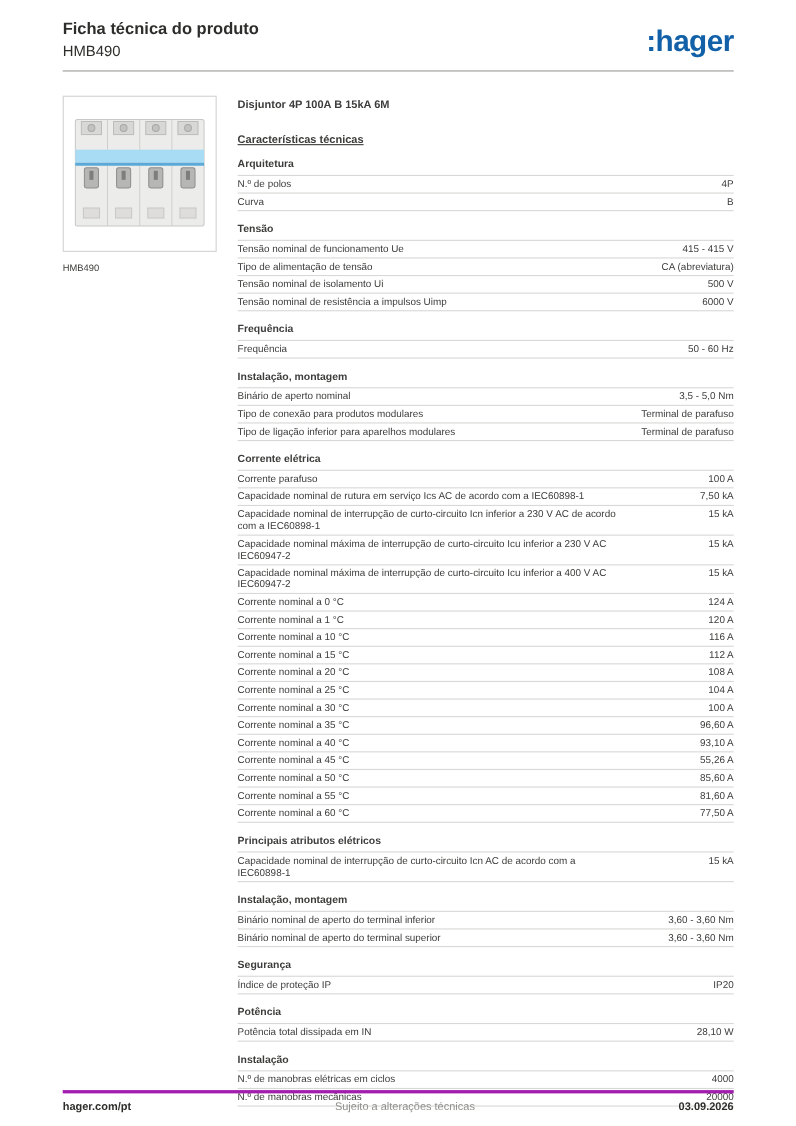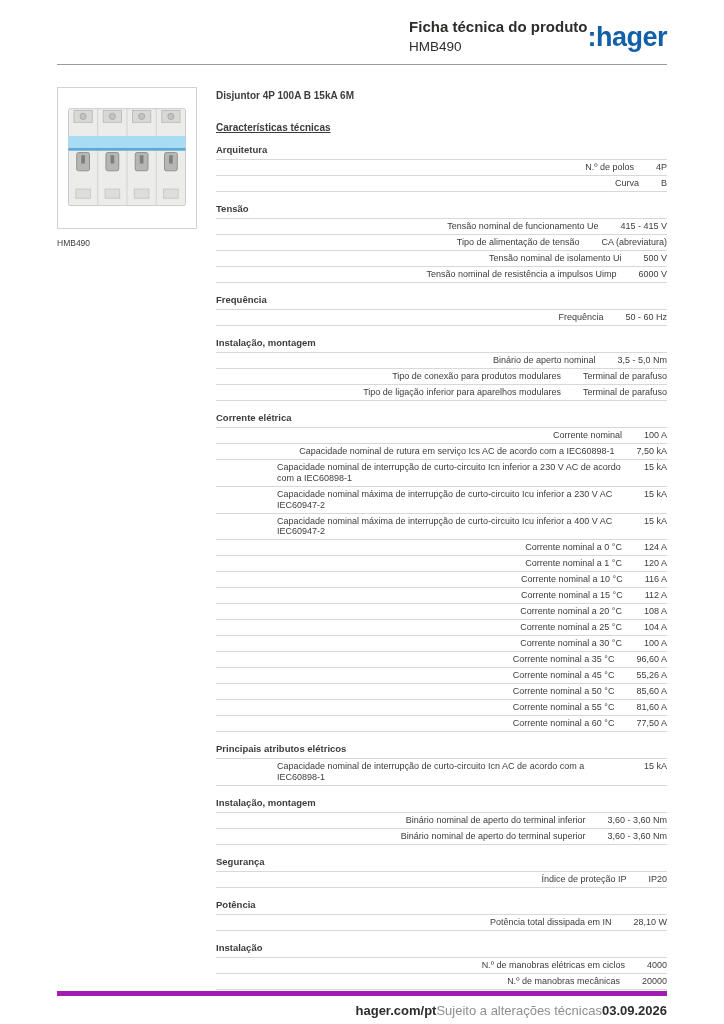--- a/index.html
+++ b/index.html
@@ -9,41 +9,41 @@
     --rule-gray:#9a9a98;
     --text:#3c3c3b;
   }
   *{box-sizing:border-box;}
   html,body{margin:0;padding:0;}
   body{
     width:724px;height:1024px;position:relative;background:#ffffff;
     font-family:"Liberation Sans","DejaVu Sans",sans-serif;color:var(--text);
     overflow:hidden;
   }
-  .header{padding:18px 57px 0;display:flex;justify-content:flex-end;align-items:flex-start;}
+  .header{padding:18px 57px 0;display:flex;justify-content:space-between;align-items:flex-start;}
   .page-title{font-size:15px;font-weight:bold;color:#2d2d2c;line-height:1.2;}
   .product-code{font-size:13.5px;color:#2d2d2c;margin-top:3px;}
   .logo{font-size:27px;font-weight:bold;color:var(--brand-blue);letter-spacing:-0.5px;line-height:1;margin-top:6px;}
   .header-rule{margin:10px 57px 0;border-top:1px solid var(--rule-gray);}
 
   .content{display:flex;padding:22px 57px 0;gap:19px;align-items:flex-start;}
   .left-col{width:140px;flex-shrink:0;}
   .image-box{width:140px;height:142px;border:1px solid #d2d2d0;background:#fff;display:flex;align-items:center;justify-content:center;}
   .image-caption{margin-top:9px;font-size:8.5px;color:var(--text);}
 
   .right-col{flex:1;min-width:0;}
   .product-name{font-size:10px;font-weight:bold;margin:3px 0 0;}
   .tech-title{font-size:10px;font-weight:bold;margin:21px 0 0;text-decoration:underline;}
 
   .section-title{font-size:9.5px;font-weight:bold;margin-top:11px;padding-bottom:4px;border-bottom:1px solid var(--line-gray);}
-  .spec-row{display:flex;justify-content:flex-end;gap:22px;padding:2px 0;border-bottom:1px solid var(--line-gray);font-size:9px;line-height:1.22;}
+  .spec-row{display:flex;justify-content:space-between;gap:22px;padding:2px 0;border-bottom:1px solid var(--line-gray);font-size:9px;line-height:1.22;}
   .spec-label{max-width:345px;}
   .spec-value{white-space:nowrap;text-align:right;}
 
-  .footer{position:absolute;left:57px;right:57px;top:991px;border-top:5px solid #a21caf;padding-top:7px;display:flex;justify-content:flex-end;align-items:baseline;font-size:13px;}
+  .footer{position:absolute;left:57px;right:57px;top:991px;border-top:3px solid #a21caf;padding-top:7px;display:flex;justify-content:space-between;align-items:baseline;font-size:10px;}
   .footer-left{font-weight:bold;color:#2d2d2c;}
   .footer-center{color:#8f8f8d;}
   .footer-right{font-weight:bold;color:#2d2d2c;}
 </style>
 </head>
 <body>
 
 <div class="header">
   <div>
     <div class="page-title">Ficha técnica do produto</div>
@@ -137,21 +137,21 @@
         <div class="spec-row">
           <span class="spec-label">Tipo de conexão para produtos modulares</span>
           <span class="spec-value">Terminal de parafuso</span>
         </div>
         <div class="spec-row">
           <span class="spec-label">Tipo de ligação inferior para aparelhos modulares</span>
           <span class="spec-value">Terminal de parafuso</span>
         </div>
         <div class="section-title">Corrente elétrica</div>
         <div class="spec-row">
-          <span class="spec-label">Corrente nominal</span>
+          <span class="spec-label">Corrente parafuso</span>
           <span class="spec-value">100 A</span>
         </div>
         <div class="spec-row">
           <span class="spec-label">Capacidade nominal de rutura em serviço Ics AC de acordo com a IEC60898-1</span>
           <span class="spec-value">7,50 kA</span>
         </div>
         <div class="spec-row">
           <span class="spec-label">Capacidade nominal de interrupção de curto-circuito Icn inferior a 230 V AC de acordo com a IEC60898-1</span>
           <span class="spec-value">15 kA</span>
         </div>
@@ -187,20 +187,24 @@
           <span class="spec-label">Corrente nominal a 25 °C</span>
           <span class="spec-value">104 A</span>
         </div>
         <div class="spec-row">
           <span class="spec-label">Corrente nominal a 30 °C</span>
           <span class="spec-value">100 A</span>
         </div>
         <div class="spec-row">
           <span class="spec-label">Corrente nominal a 35 °C</span>
           <span class="spec-value">96,60 A</span>
+        </div>
+        <div class="spec-row">
+          <span class="spec-label">Corrente nominal a 40 °C</span>
+          <span class="spec-value">93,10 A</span>
         </div>
         <div class="spec-row">
           <span class="spec-label">Corrente nominal a 45 °C</span>
           <span class="spec-value">55,26 A</span>
         </div>
         <div class="spec-row">
           <span class="spec-label">Corrente nominal a 50 °C</span>
           <span class="spec-value">85,60 A</span>
         </div>
         <div class="spec-row">

